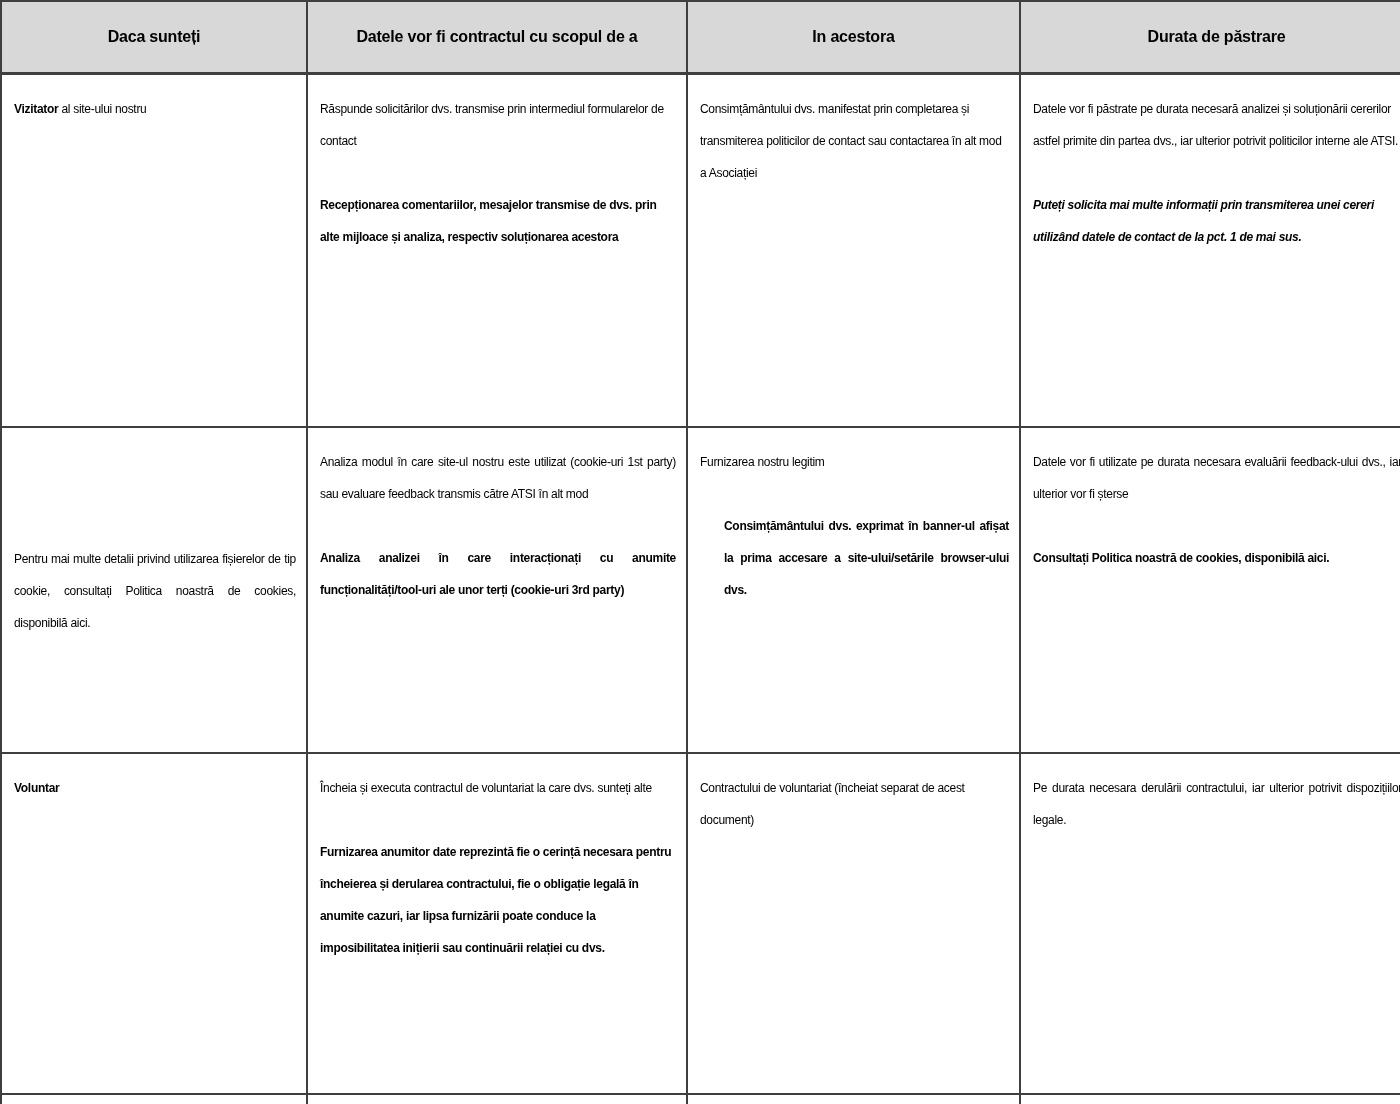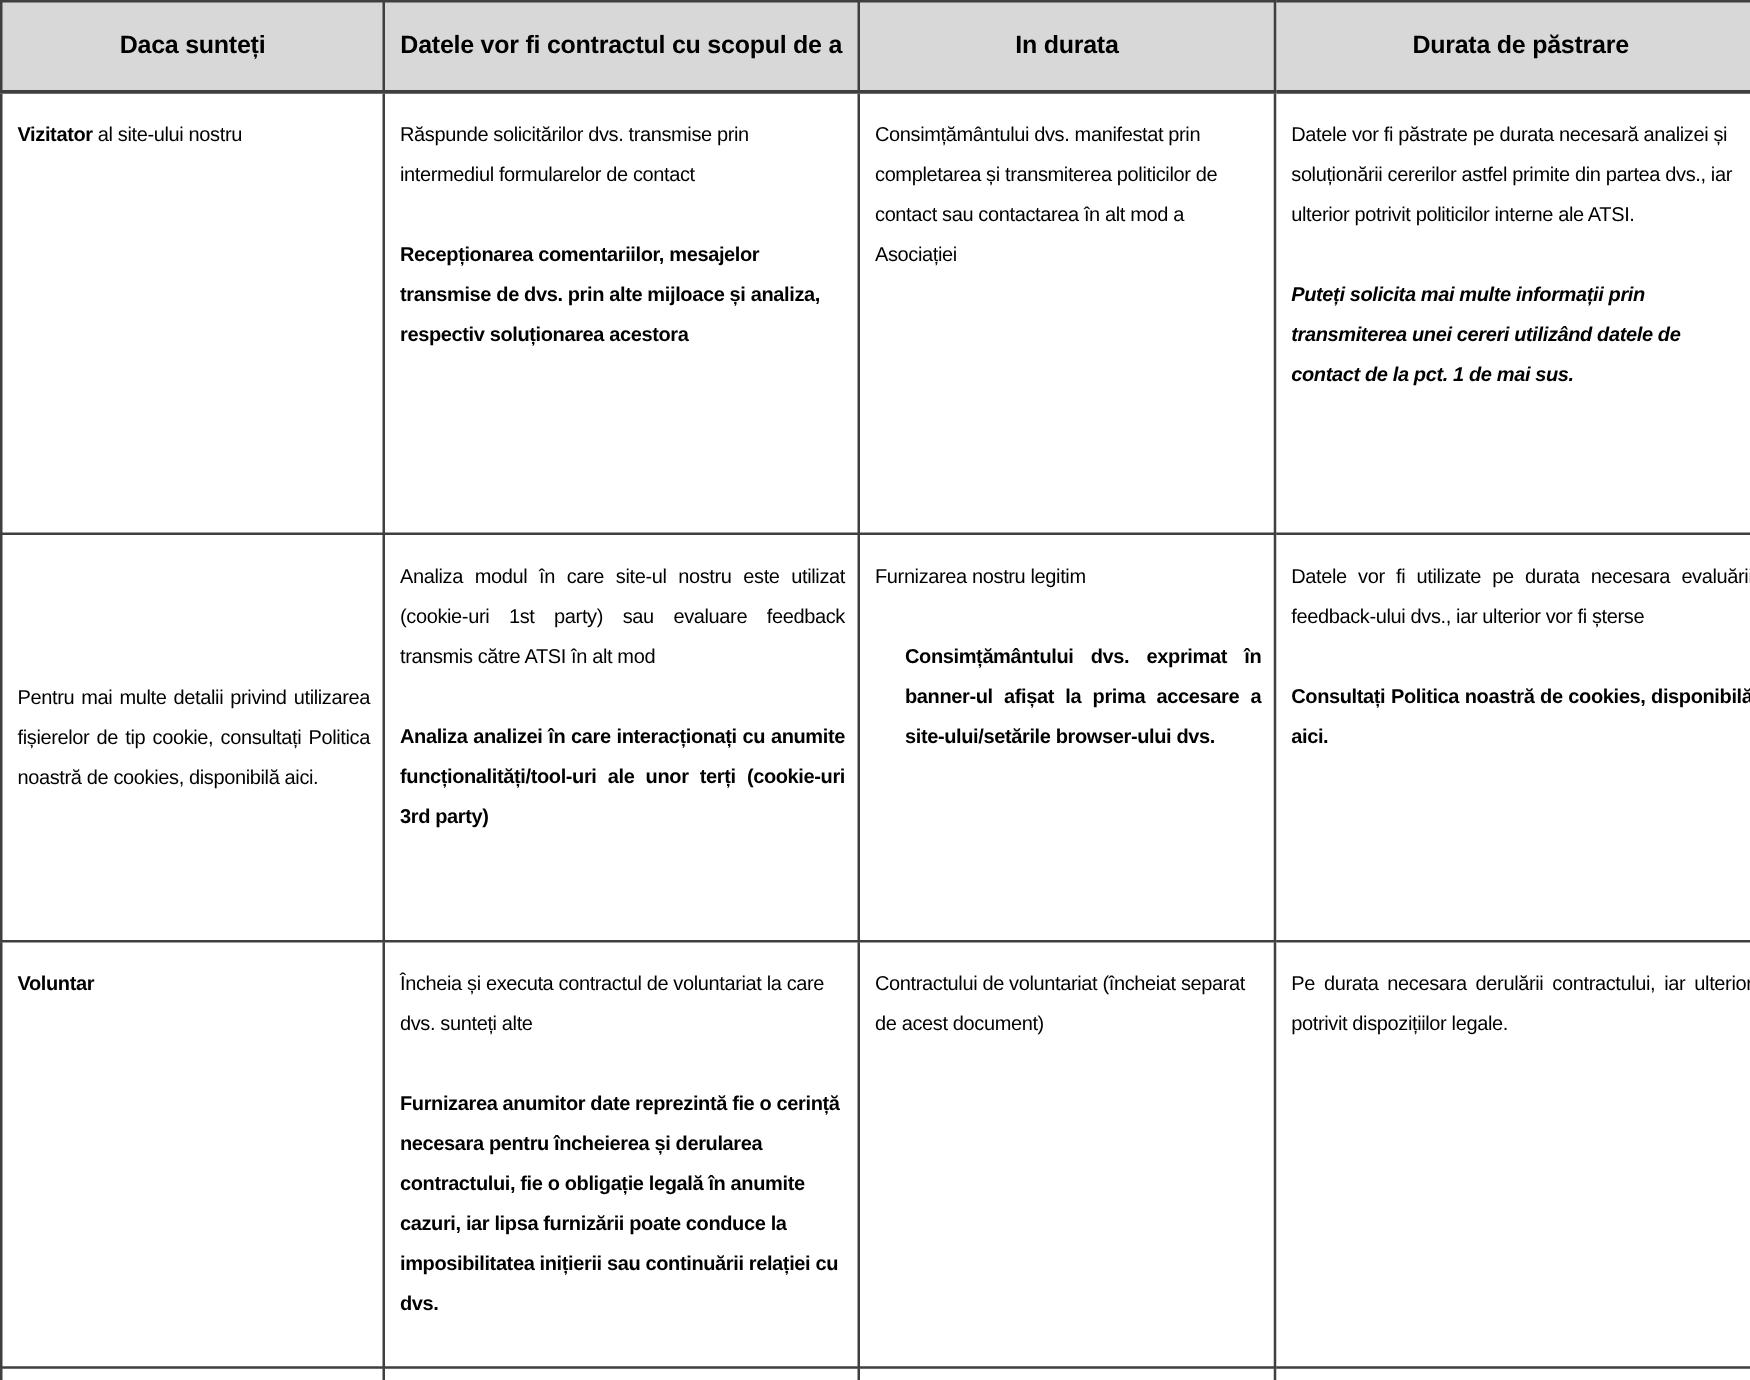--- a/index.html
+++ b/index.html
@@ -23,30 +23,30 @@
   col.c4 { width: 393px; }
   th, td {
     border: 2px solid #3f3f3f;
     box-sizing: border-box;
   }
   th {
     background: #d8d8d8;
     height: 72px;
     vertical-align: middle;
     text-align: center;
-    font-size: 20px;
+    font-size: 16px;
     font-weight: bold;
     letter-spacing: -0.2px;
     border-bottom-width: 3px;
     padding: 8px;
   }
   td {
     vertical-align: top;
     padding: 18px 10px 16px 12px;
-    font-size: 16px;
+    font-size: 12px;
     line-height: 32px;
     letter-spacing: -0.3px;
     text-align: left;
   }
   td.justify { text-align: justify; }
   td.v-mid { vertical-align: middle; }
   p.para { margin: 0; }
   p.para + p.para { margin-top: 32px; font-weight: bold; }
   p.para.tight { margin-top: 0; }
   p.para.big-gap { margin-top: 64px; margin-left: 24px; }
@@ -64,21 +64,21 @@
   <colgroup>
     <col class="c1">
       <col class="c2">
       <col class="c3">
       <col class="c4">
   </colgroup>
   <thead>
     <tr>
       <th>Daca sunteți</th>
       <th>Datele vor fi contractul cu scopul de a</th>
-      <th>In durata</th>
+      <th>In acestora</th>
       <th>Durata de păstrare</th>
     </tr>
   </thead>
   <tbody>
     <tr class="r1">
       <td>
         <p class="para"><span class="b">Vizitator</span><span> al site-ului nostru</span></p>
       </td>
       <td>
         <p class="para">Răspunde solicitărilor dvs. transmise prin intermediul formularelor de contact</p>

